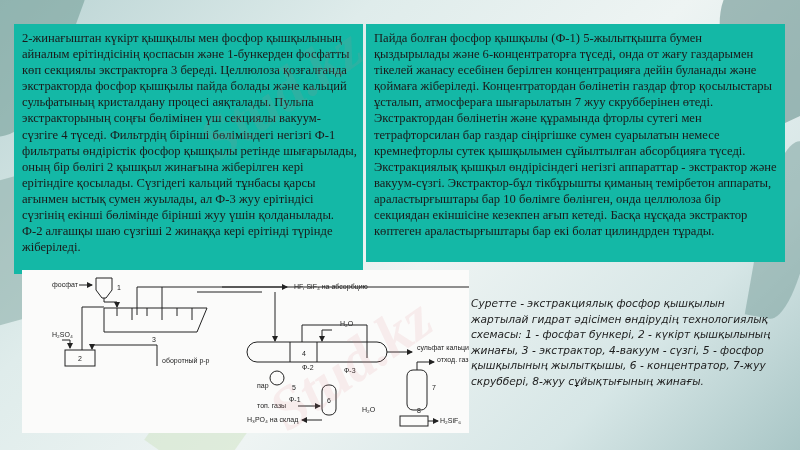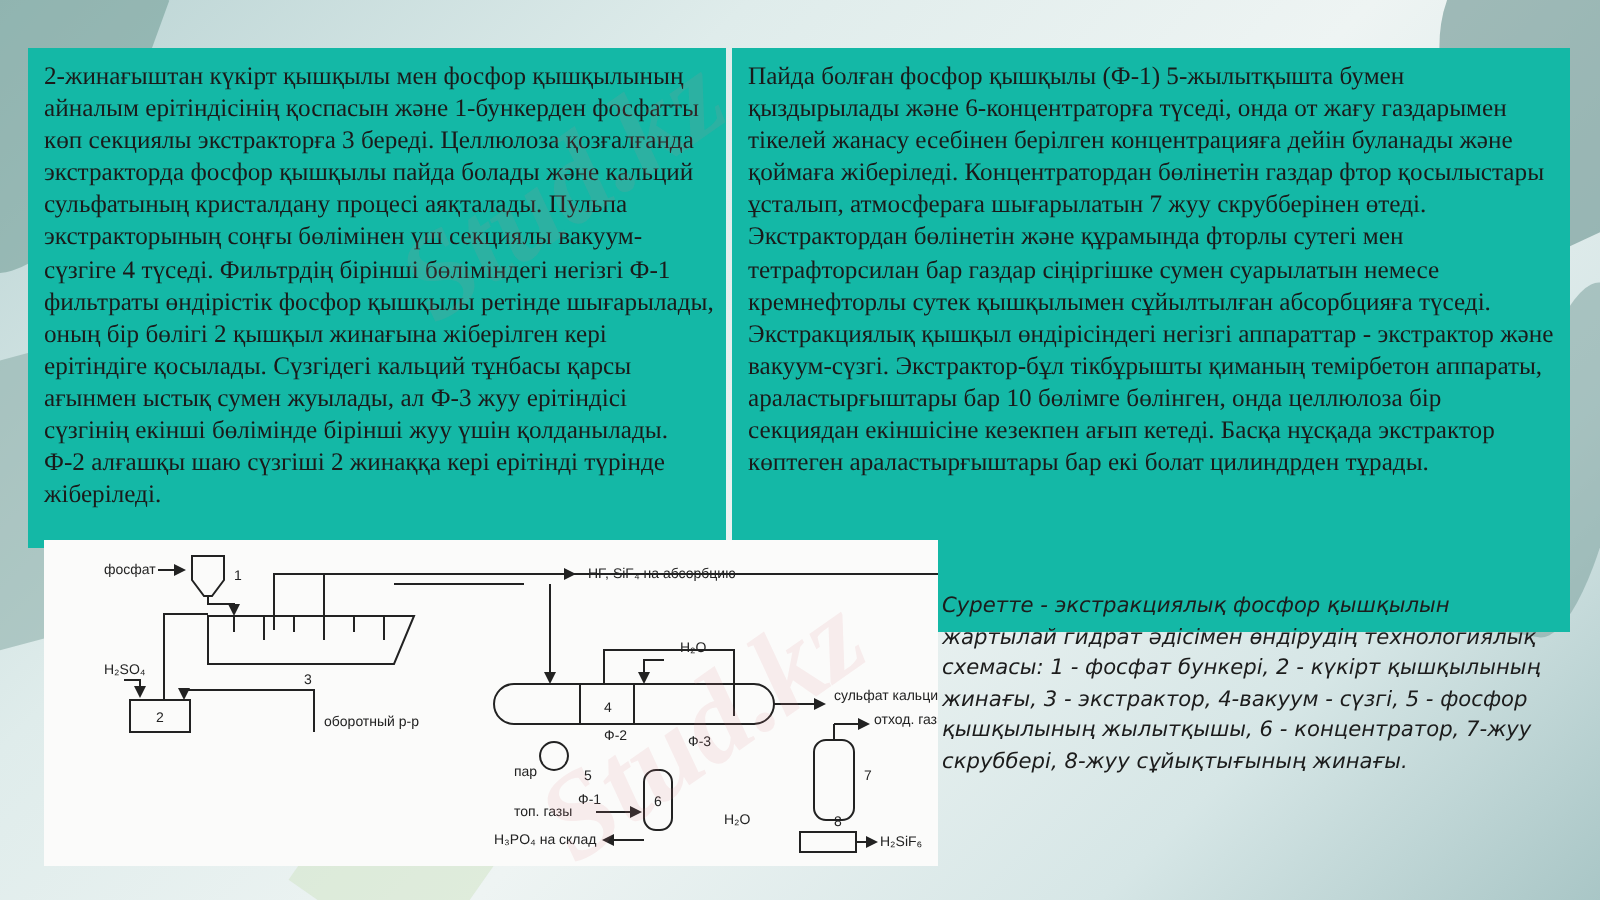--- a/index.html
+++ b/index.html
@@ -13,21 +13,21 @@
   .leaf.l2 { left: -20px; top: 180px; width: 60px; height: 140px; background: #89aba5; transform: rotate(-15deg); }
   .leaf.l3 { right: -25px; top: -30px; width: 100px; height: 150px; background: #5f8b86; transform: rotate(-25deg); }
   .leaf.l4 { right: -10px; top: 140px; width: 50px; height: 180px; background: #7ea39e; transform: rotate(10deg); }
   .leaf.l5 { left: 160px; top: 390px; width: 80px; height: 80px; background: #cfe3c4; opacity: 0.5; transform: rotate(35deg); }
 
   .textbox {
     position: absolute; background: #14b8a6; color: #1a1a1a;
     font-size: 12.6px; line-height: 16.1px; box-sizing: border-box; margin-top: 12px;
   }
   #box-left { left: 14px; top: 12px; width: 349px; height: 250px; padding: 6px 6px 0 8px; }
-  #box-right { left: 366px; top: 12px; width: 419px; height: 292px; padding: 6px 6px 0 8px; }
+  #box-right { left: 366px; top: 12px; width: 419px; height: 238px; padding: 6px 6px 0 8px; }
 
   #diagram {
     position: absolute; left: 22px; top: 270px; width: 447px; height: 163px;
     background: #fbfbfa;
   }
   #diagram svg { width: 100%; height: 100%; }
   #diagram text { font-family: "Liberation Sans", sans-serif; font-size: 7px; fill: #222; }
 
   #caption {
     position: absolute; left: 471px; top: 296px; width: 300px;

